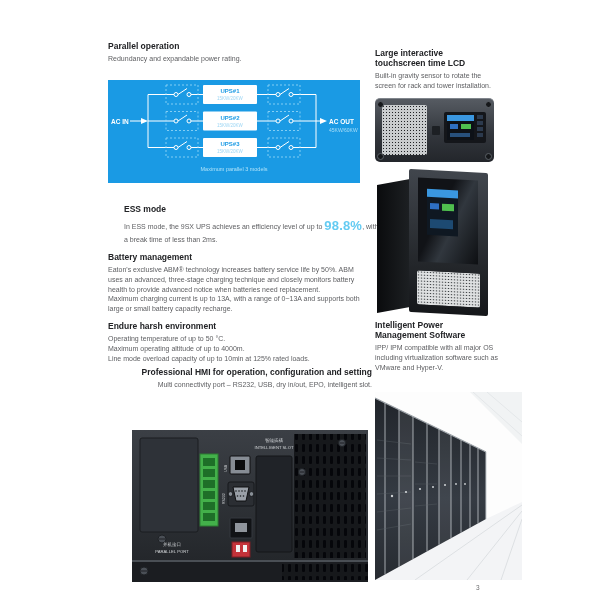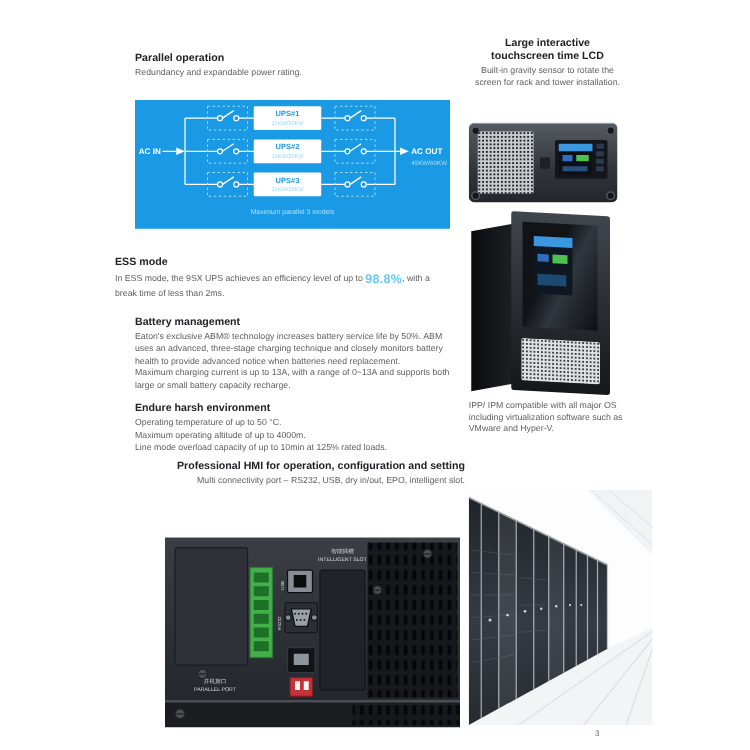--- a/index.html
+++ b/index.html
@@ -11,21 +11,21 @@
   .sec-body { font-size:7px; color:#5d5e61; margin:0; line-height:1.38; }
   .sec-body + .sec-body { margin-top:0; }
   .two-line span { display:block; }
 
   
   .diagram { position:absolute; left:108px; top:80px; width:252px; height:103px; background:#1a9ae4; }
   .diagram svg { display:block; }
   .diagram text { font-family:"Liberation Sans", sans-serif; }
 
   
-  .hl { font-size:10px; color:#64cbf2; font-weight:bold; vertical-align:-1px; letter-spacing:.2px; }
+  .hl { font-size:13px; color:#64cbf2; font-weight:bold; vertical-align:-1px; letter-spacing:.2px; }
 
   
   .rack-ups { position:absolute; left:375px; top:98px; width:119px; height:63px;
     background:linear-gradient(#565b62,#33373d 55%,#23262b); border-radius:5px;
     border-top:1px solid #81868d; }
   .rack-grille { position:absolute; left:7px; top:6px; width:45px; height:50px; border-radius:2px;
     background-color:#c9ccce;
     background-image:radial-gradient(#202225 34%, rgba(0,0,0,0) 37%);
     background-size:3px 3px; }
   .rack-btn { position:absolute; left:57px; top:27px; width:8px; height:9px; background:#1d2024; border-radius:1px; }
@@ -146,21 +146,21 @@
         <rect x="160" y="58" width="32" height="19" fill="none" stroke="#9edcf8" stroke-width="0.8" stroke-dasharray="2,2"></rect>
         <rect x="95" y="58" width="54" height="19" rx="1" fill="#ffffff"></rect>
         <text x="122" y="66" text-anchor="middle" font-size="6" font-weight="bold" fill="#1a9ae4">UPS#3</text>
         <text x="122" y="73" text-anchor="middle" font-size="4.5" fill="#9dd6f4">15KW/20KW</text>
       </g>
 
       <text x="126" y="91" text-anchor="middle" font-size="5.5" fill="#aee2f9">Maximum parallel 3 models</text>
     </svg>
   </div>
 
-  <div class="sec" style="left:92px; top:204px; width:256px;">
+  <div class="sec" style="left:124px; top:204px; width:256px;">
     <h3 class="sec-title">ESS mode</h3>
     <p class="sec-body"><span>In ESS mode, the 9SX UPS achieves an efficiency level of up to </span><span class="hl">98.8%</span><span>, with a break time of less than 2ms.</span></p>
   </div>
 
   <div class="sec" style="left:108px; top:321px; width:258px;">
     <h3 class="sec-title">Endure harsh environment</h3>
     <p class="sec-body">Operating temperature of up to 50 °C.</p>
     <p class="sec-body">Maximum operating altitude of up to 4000m.</p>
     <p class="sec-body">Line mode overload capacity of up to 10min at 125% rated loads.</p>
   </div>
@@ -257,21 +257,21 @@
       <rect x="0" y="130" width="236" height="2" fill="#4a4f55"></rect>
       <rect x="150" y="134" width="86" height="16" fill="url(#slots)"></rect>
 
       <text x="142" y="12" text-anchor="middle" font-size="4.5" class="panel-label">智能插槽</text>
       <text x="142" y="19" text-anchor="middle" font-size="4.2" class="panel-label">INTELLIGENT SLOT</text>
       <text x="40" y="116" text-anchor="middle" font-size="4.5" class="panel-label">并机接口</text>
       <text x="40" y="123" text-anchor="middle" font-size="4.2" class="panel-label">PARALLEL PORT</text>
     </svg>
   </div>
 
-  <div class="sec" style="left:375px; top:29px; width:126px;text-align:center;">
+  <div class="sec" style="left:375px; top:48px; width:126px;">
     <h3 class="sec-title two-line">
         <span>Large interactive</span>
         <span>touchscreen time LCD</span>
       </h3>
     <p class="sec-body">Built-in gravity sensor to rotate the screen for rack and tower installation.</p>
   </div>
 
   <div class="rack-ups">
     <div class="rack-grille"></div>
     <div class="rack-btn"></div>
@@ -304,20 +304,24 @@
           <div class="tlcd-blue"></div>
           <div class="tlcd-green"></div>
           <div class="tlcd-bar"></div>
         </div>
       </div>
       <div class="tower-grille"></div>
     </div>
   </div>
 
   <div class="sec" style="left:375px; top:320px; width:128px;">
+    <h3 class="sec-title two-line">
+        <span>Intelligent Power</span>
+        <span>Management Software</span>
+      </h3>
     <p class="sec-body">IPP/ IPM compatible with all major OS including virtualization software such as VMware and Hyper-V.</p>
   </div>
 
   <div class="photo" style="left:375px; top:392px;">
     <svg width="147" height="188" viewBox="0 0 147 188">
       <defs>
         <linearGradient id="rackg" x1="0" y1="0" x2="0" y2="1">
           <stop offset="0" stop-color="#21252b"></stop>
             <stop offset="0.55" stop-color="#353b43"></stop>
             <stop offset="1" stop-color="#272b31"></stop>

